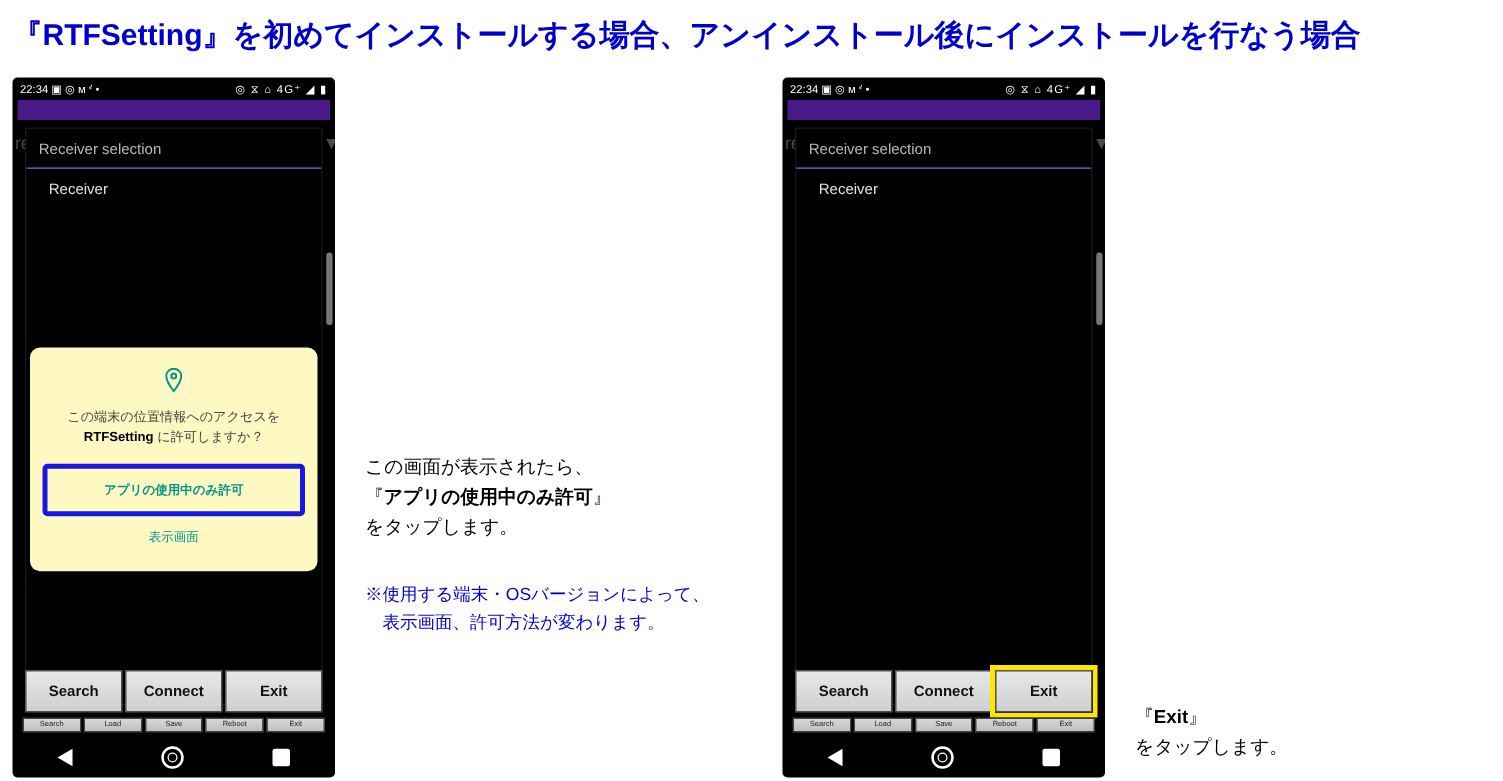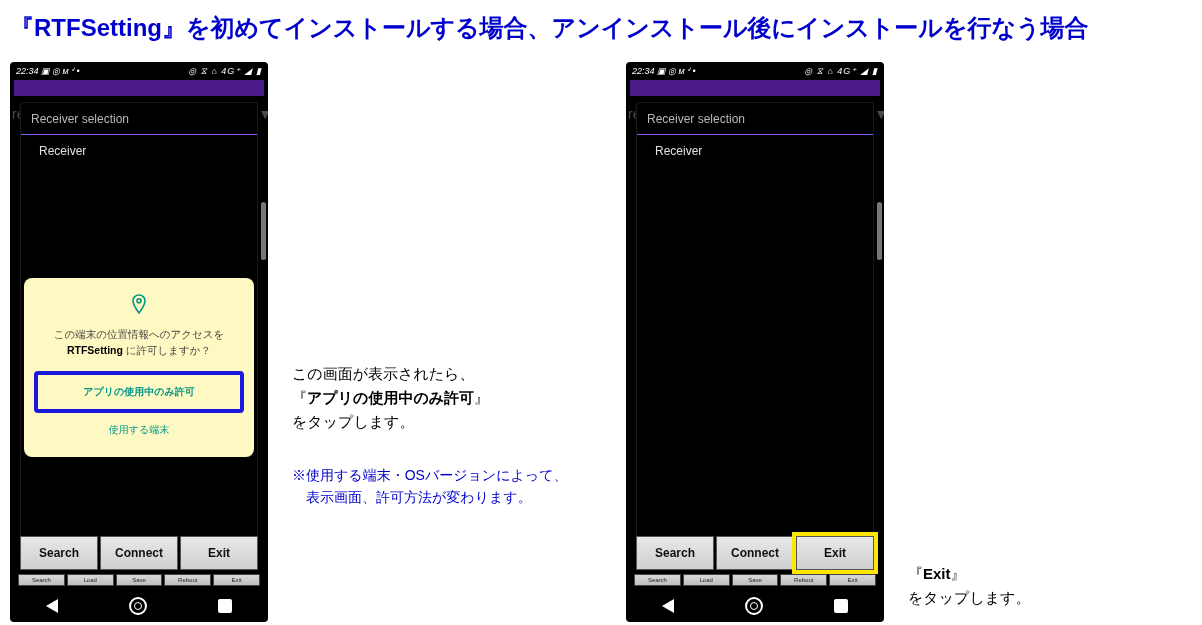--- a/index.html
+++ b/index.html
@@ -35,21 +35,20 @@
     overflow: hidden;
   }
   .statusbar {
     height: 18px;
     display: flex;
     justify-content: space-between;
     align-items: center;
     color: #fff;
     font-size: 9px;
     padding: 0 6px;
-    font-style: italic;
   }
   .statusbar .right { letter-spacing: 1px; }
 
   .purplebar {
     height: 16px;
     background: #4a1a8a;
     margin: 0 4px;
   }
 
   .modal {
@@ -253,21 +252,21 @@
         <svg width="16" height="20" viewBox="0 0 16 20">
             <path fill="none" stroke="#009688" stroke-width="1.6" d="M8 1c3.3 0 6 2.6 6 5.8 0 4.3-6 12.2-6 12.2S2 11.1 2 6.8C2 3.6 4.7 1 8 1z"></path>
             <circle cx="8" cy="6.8" r="2" fill="none" stroke="#009688" stroke-width="1.6"></circle>
           </svg>
       </span>
       <div class="perm-text">
         <span>この端末の位置情報へのアクセスを</span><br>
         <b>RTFSetting</b><span> に許可しますか？</span>
       </div>
       <div class="perm-btn primary">アプリの使用中のみ許可</div>
-      <div class="perm-btn secondary">使用する端末</div>
+      <div class="perm-btn secondary">表示画面</div>
     </div>
 
     <div class="bottom-btns">
       <div class="btn">Search</div>
       <div class="btn">Connect</div>
       <div class="btn">Exit</div>
     </div>
 
     <div class="bg-btn-row">
       <div class="bgb">Search</div>

